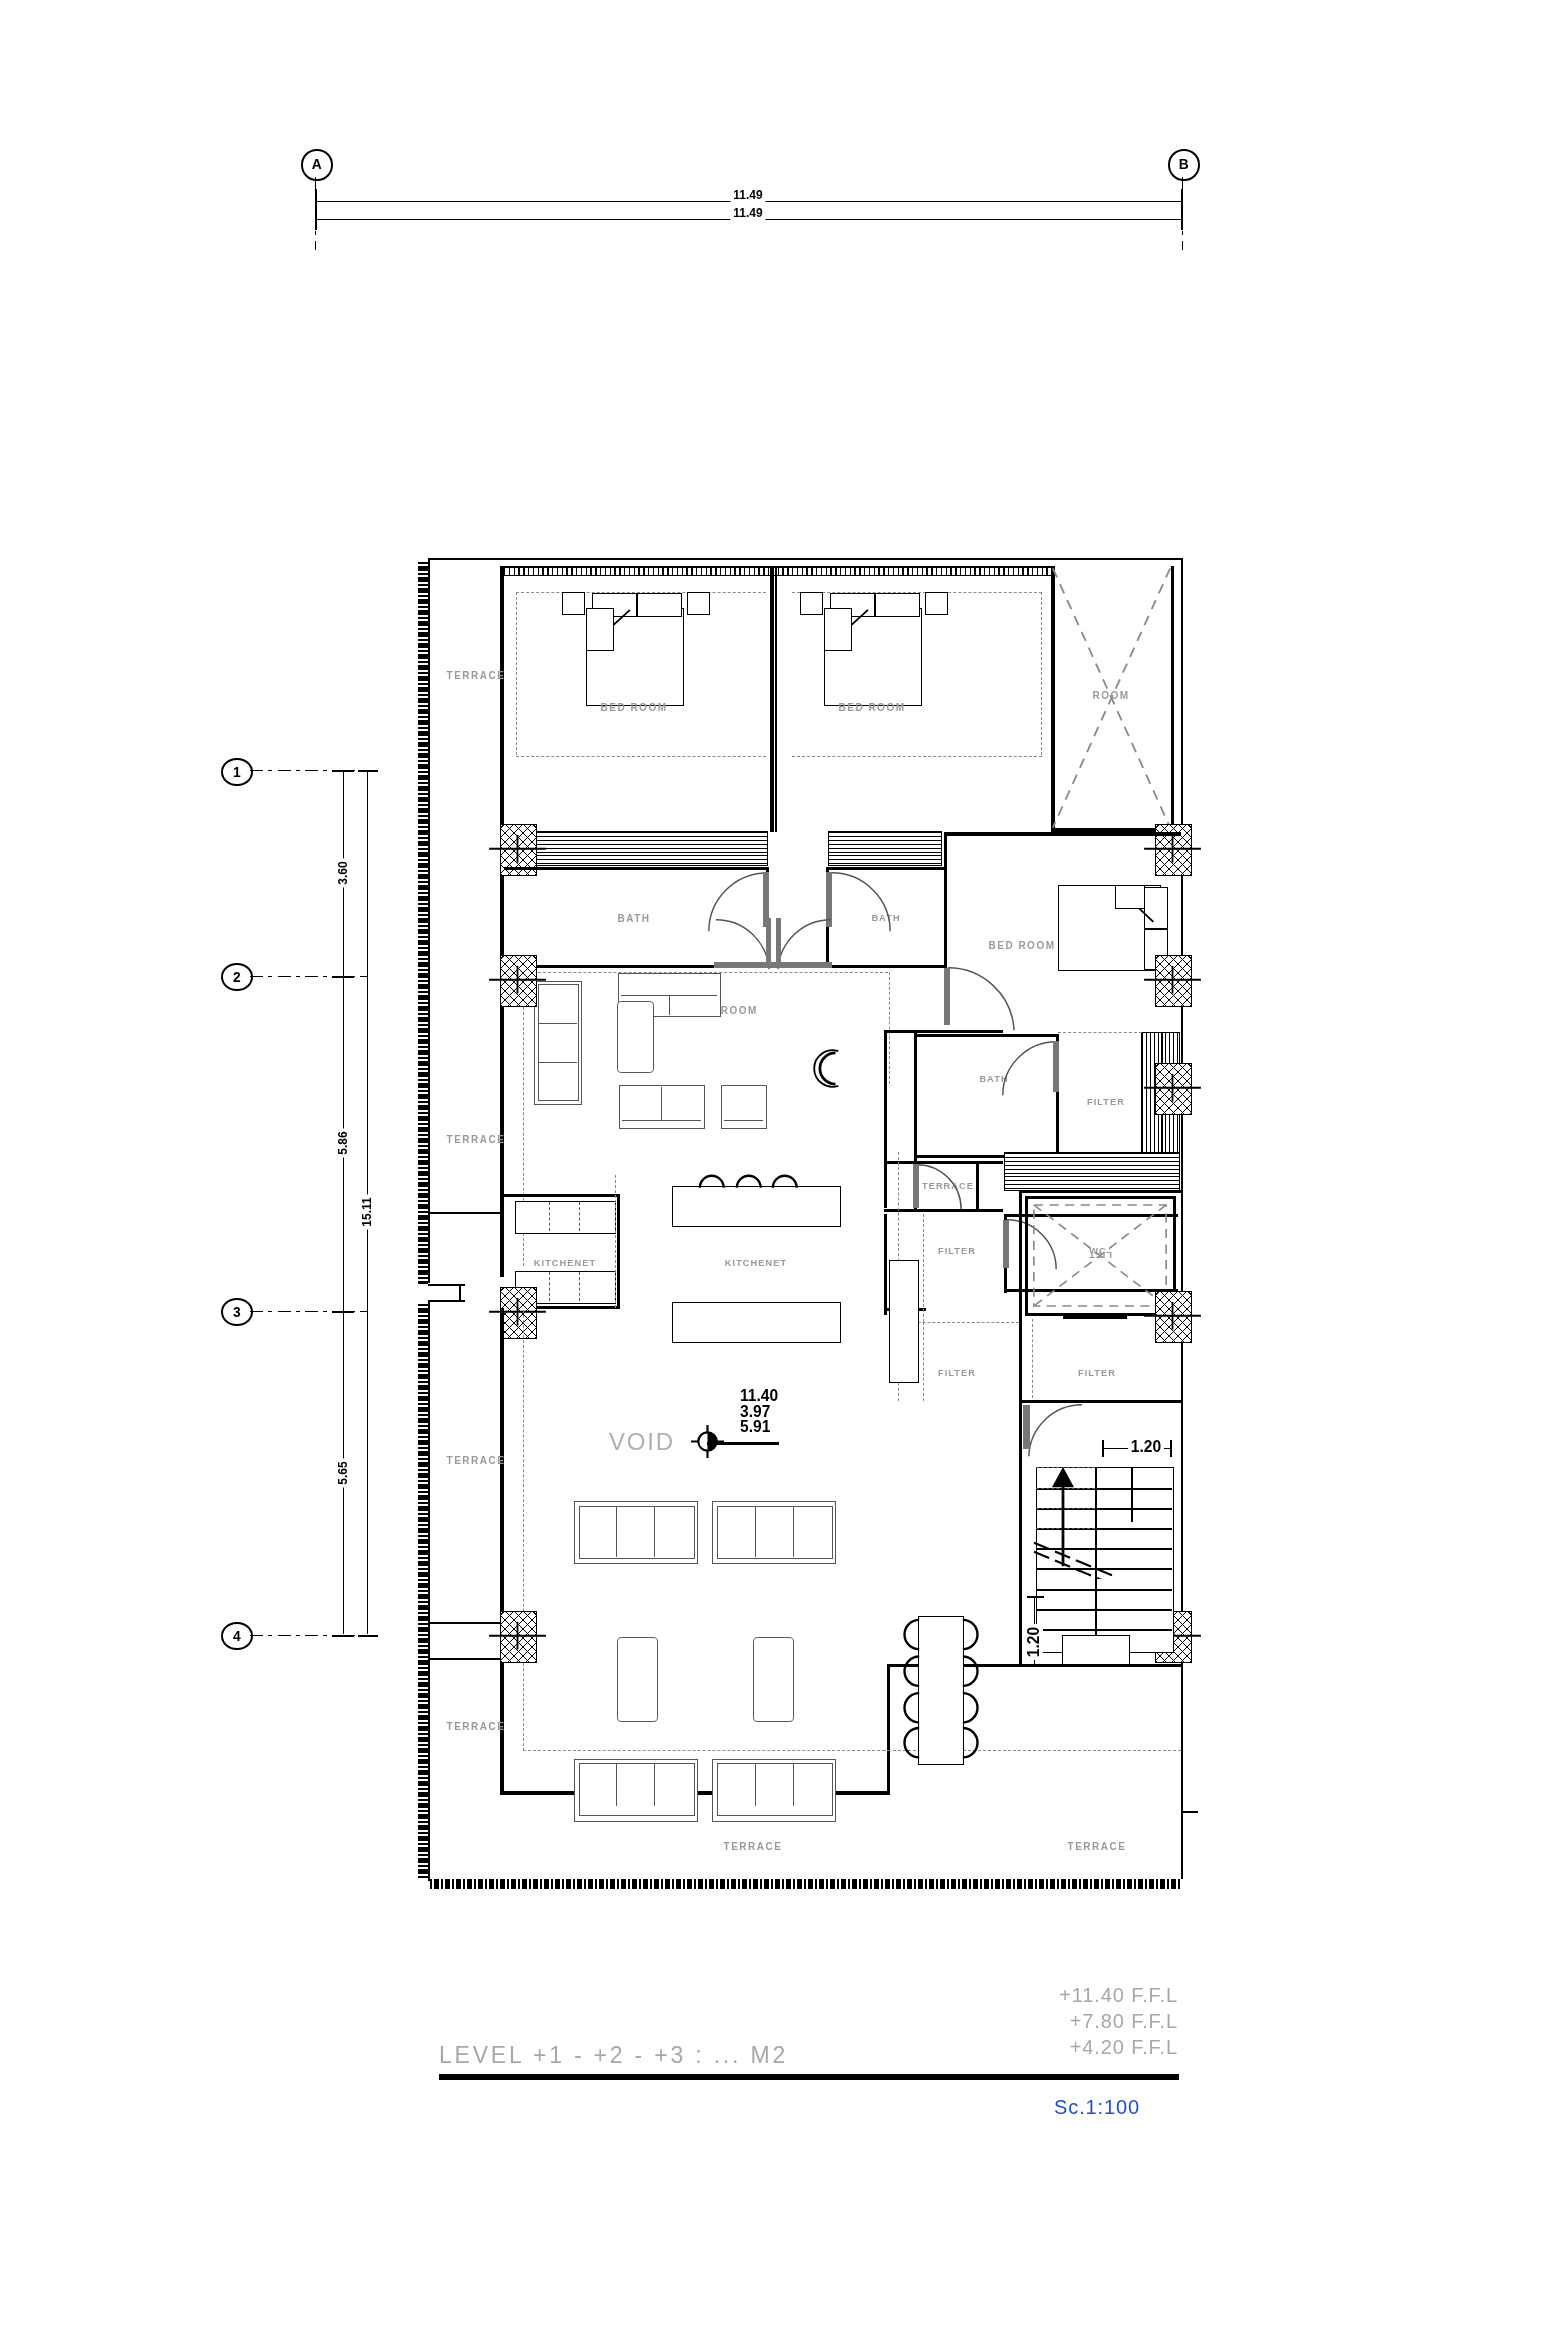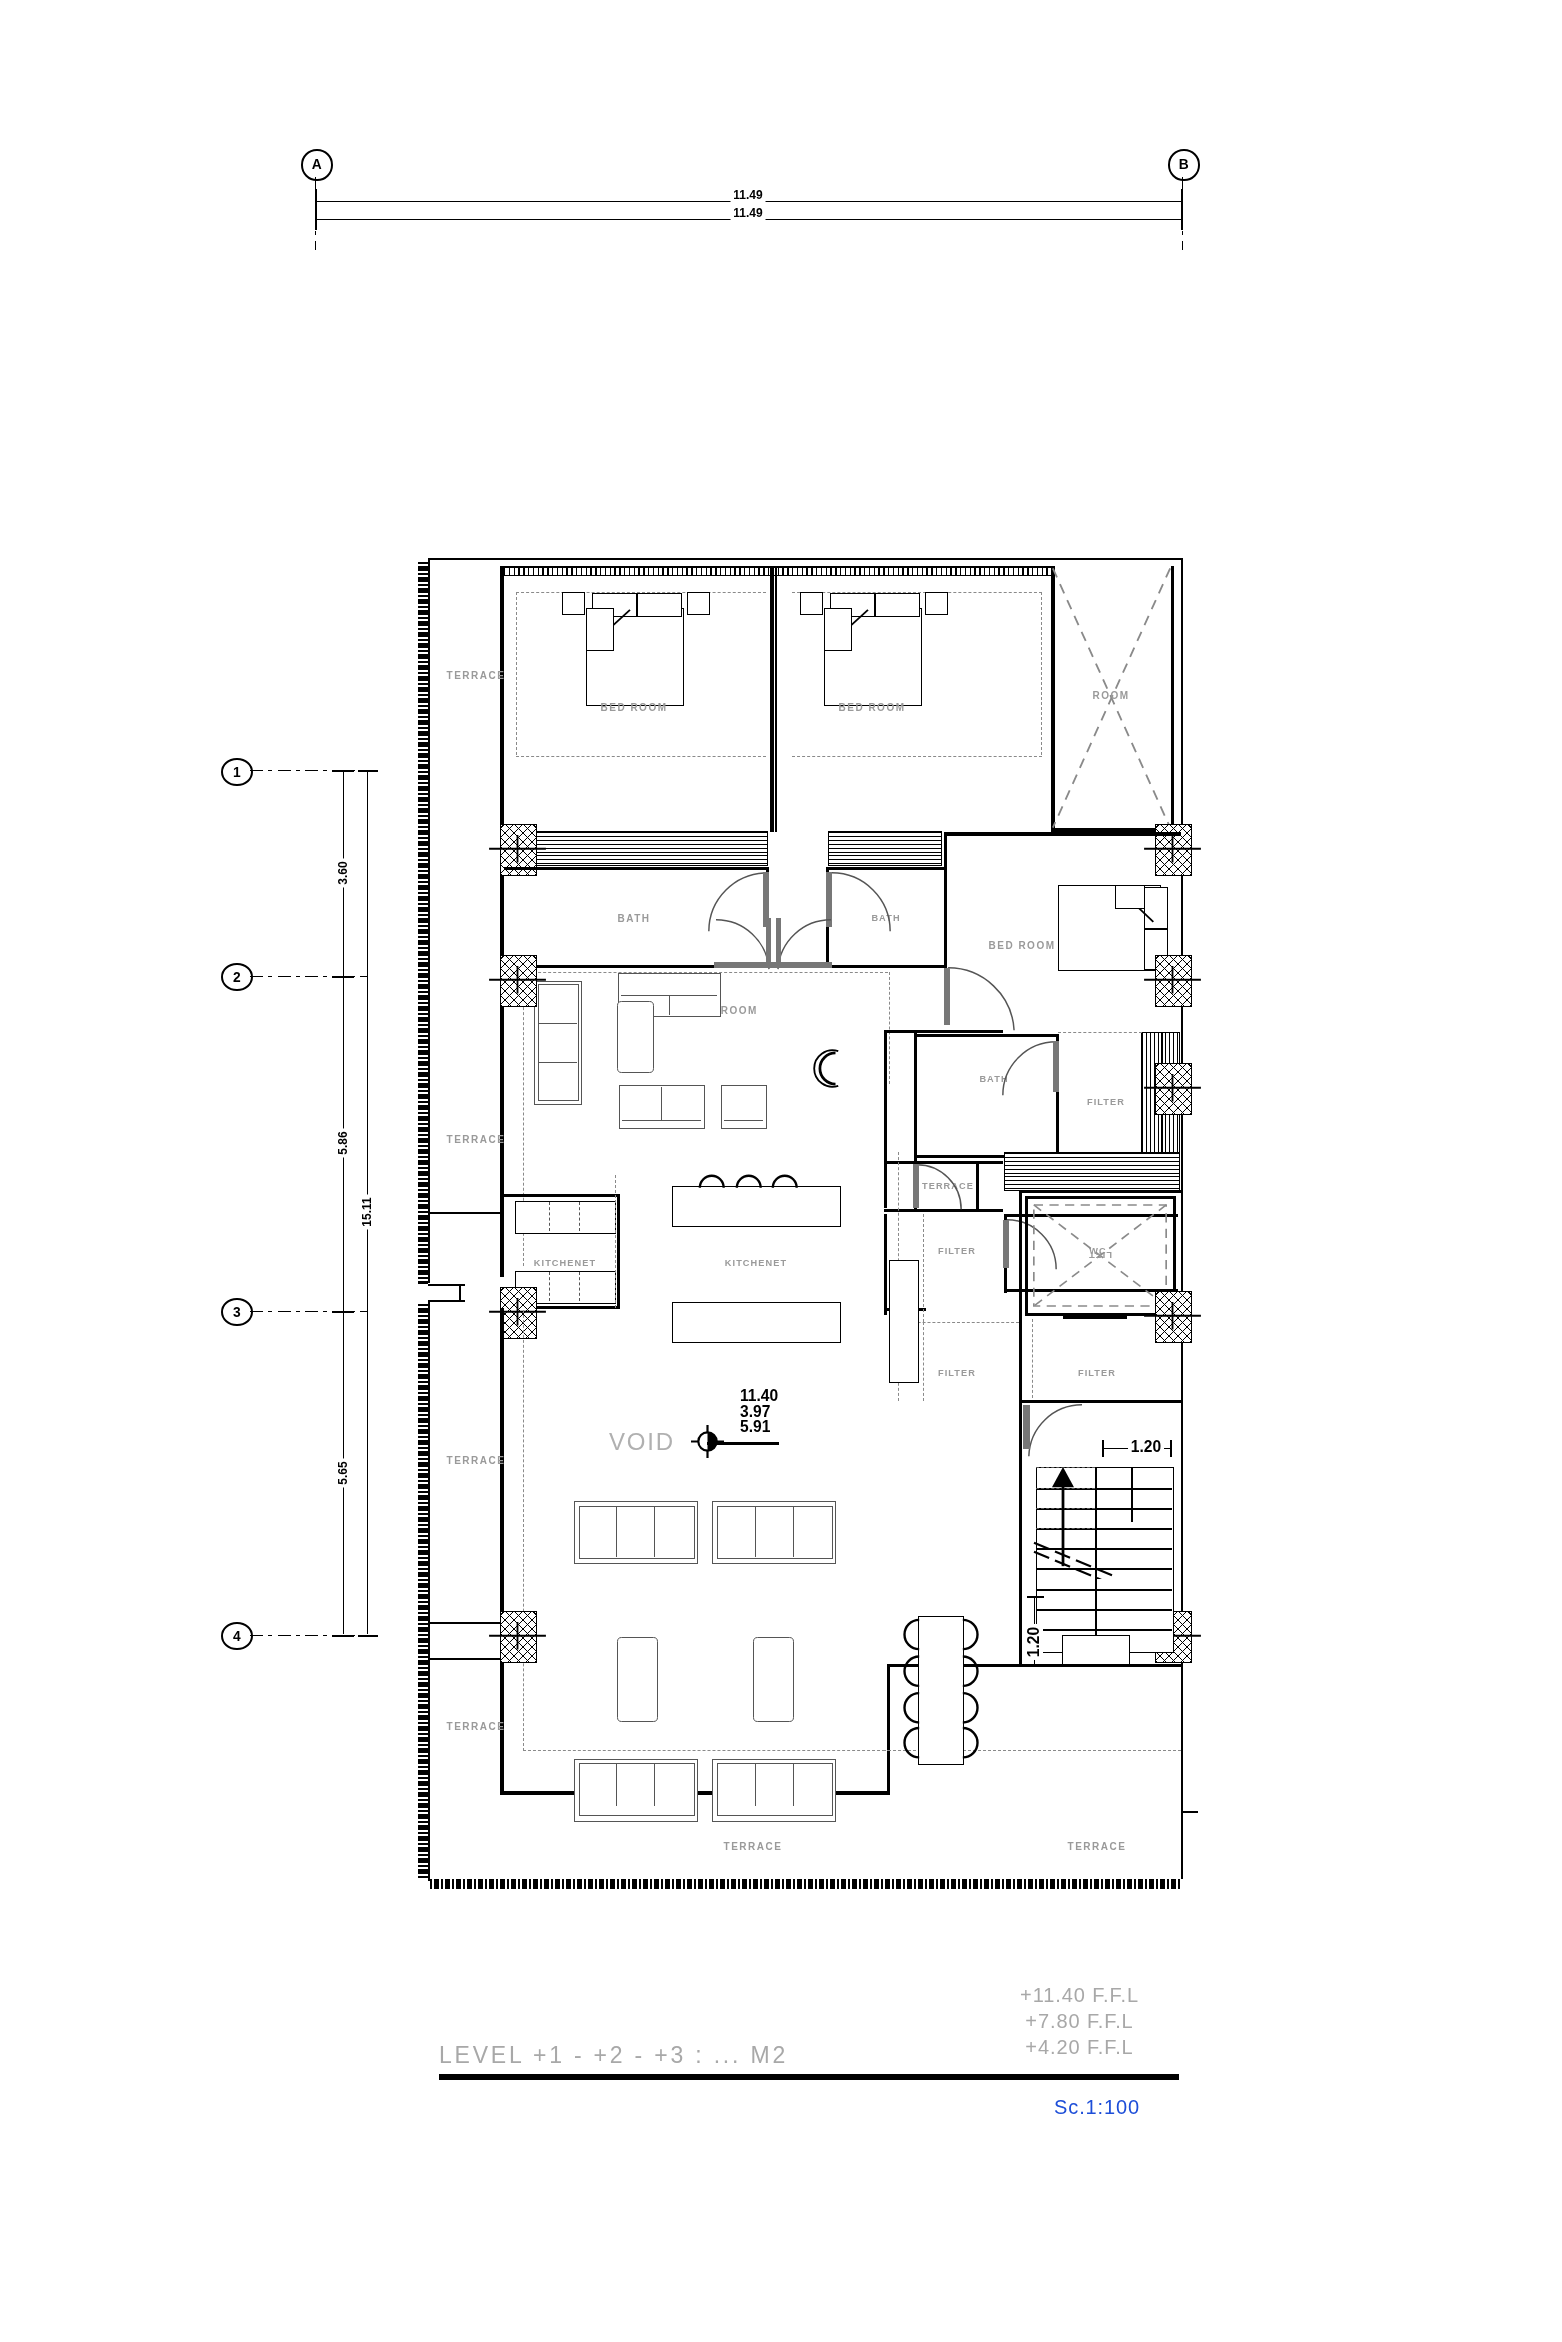--- a/index.html
+++ b/index.html
@@ -70,21 +70,21 @@
   .tickh{position:absolute;background:repeating-linear-gradient(to right,#000 0 1.8px,#fff 1.8px 3.7px,#000 3.7px 9.2px,#fff 9.2px 11px);}
 
   
   .fr{position:absolute;border:1.5px solid #000;background:#fff;}
   .fr-t{position:absolute;border:1px solid #555;background:#fff;}
   .fr-r{position:absolute;border:1px solid #555;background:#fff;border-radius:4.6px;}
   .leaf{position:absolute;background:#777;}
 
   
   .tb-left{position:absolute;color:#a8a8a8;font-size:23px;letter-spacing:2.8px;white-space:nowrap;}
-  .tb-right{position:absolute;color:#a8a8a8;font-size:20px;letter-spacing:0.9px;white-space:nowrap;text-align:center;}
+  .tb-right{position:absolute;color:#a8a8a8;font-size:20px;letter-spacing:0.9px;white-space:nowrap;text-align:right;}
   .tb-rule{position:absolute;background:#000;height:5.5px;}
   .tb-sc{position:absolute;color:#1d4ed8;font-size:20px;letter-spacing:0.9px;white-space:nowrap;}
 </style>
 </head>
 <body>
 
 <div class="stage">
 
   <div class="bub" style="left:301px;top:149px;">
     <span>A</span>

